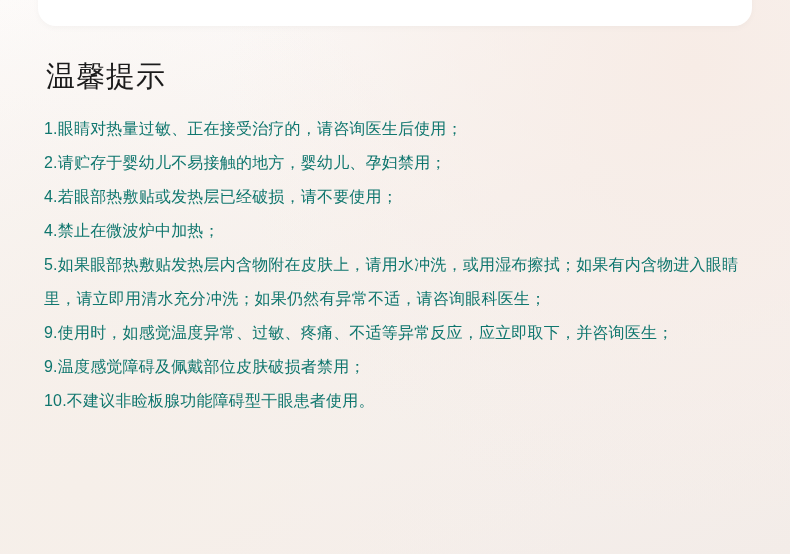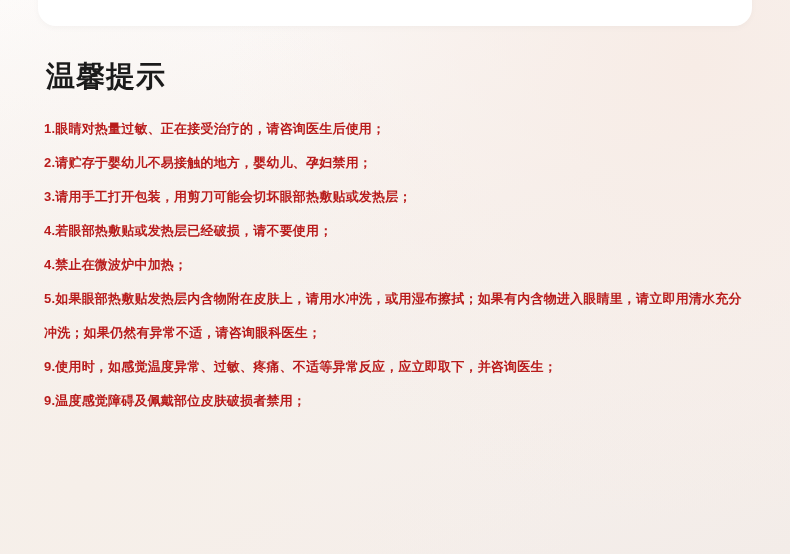--- a/index.html
+++ b/index.html
@@ -38,54 +38,53 @@
     height: 72px;
     background: #ffffff;
     border-radius: 18px;
     box-shadow: 0 2px 6px rgba(0,0,0,0.03);
   }
   .title {
     position: absolute;
     left: 46px;
     top: 57px;
     font-size: 29px;
-    font-weight: bold;
+    font-weight: normal;
     letter-spacing: 1px;
     color: #1b1b1b;
   }
   .list {
     position: absolute;
     left: 44px;
     right: 44px;
     top: 112px;
   }
   .item {
-    font-size: 13px;
+    font-size: 16px;
     line-height: 34px;
-    color: #b91c1c;
+    color: #0f766e;
     letter-spacing: 0.2px;
     white-space: pre-wrap;
-    font-weight: bold;
   }
 </style>
 </head>
 <body>
 
 <div class="page-bg"></div>
 
 <div class="content">
 
   <div class="top-card"></div>
 
   <div class="title">温馨提示</div>
 
   <div class="list">
     <div class="item">1.眼睛对热量过敏、正在接受治疗的，请咨询医生后使用；</div>
     <div class="item">2.请贮存于婴幼儿不易接触的地方，婴幼儿、孕妇禁用；</div>
-    <div class="item">3.请用手工打开包装，用剪刀可能会切坏眼部热敷贴或发热层；</div>
     <div class="item">4.若眼部热敷贴或发热层已经破损，请不要使用；</div>
     <div class="item">4.禁止在微波炉中加热；</div>
     <div class="item">5.如果眼部热敷贴发热层内含物附在皮肤上，请用水冲洗，或用湿布擦拭；如果有内含物进入眼睛里，请立即用清水充分冲洗；如果仍然有异常不适，请咨询眼科医生；</div>
     <div class="item">9.使用时，如感觉温度异常、过敏、疼痛、不适等异常反应，应立即取下，并咨询医生；</div>
     <div class="item">9.温度感觉障碍及佩戴部位皮肤破损者禁用；</div>
+    <div class="item">10.不建议非睑板腺功能障碍型干眼患者使用。</div>
   </div>
 
 </div>
 
 </body></html>

